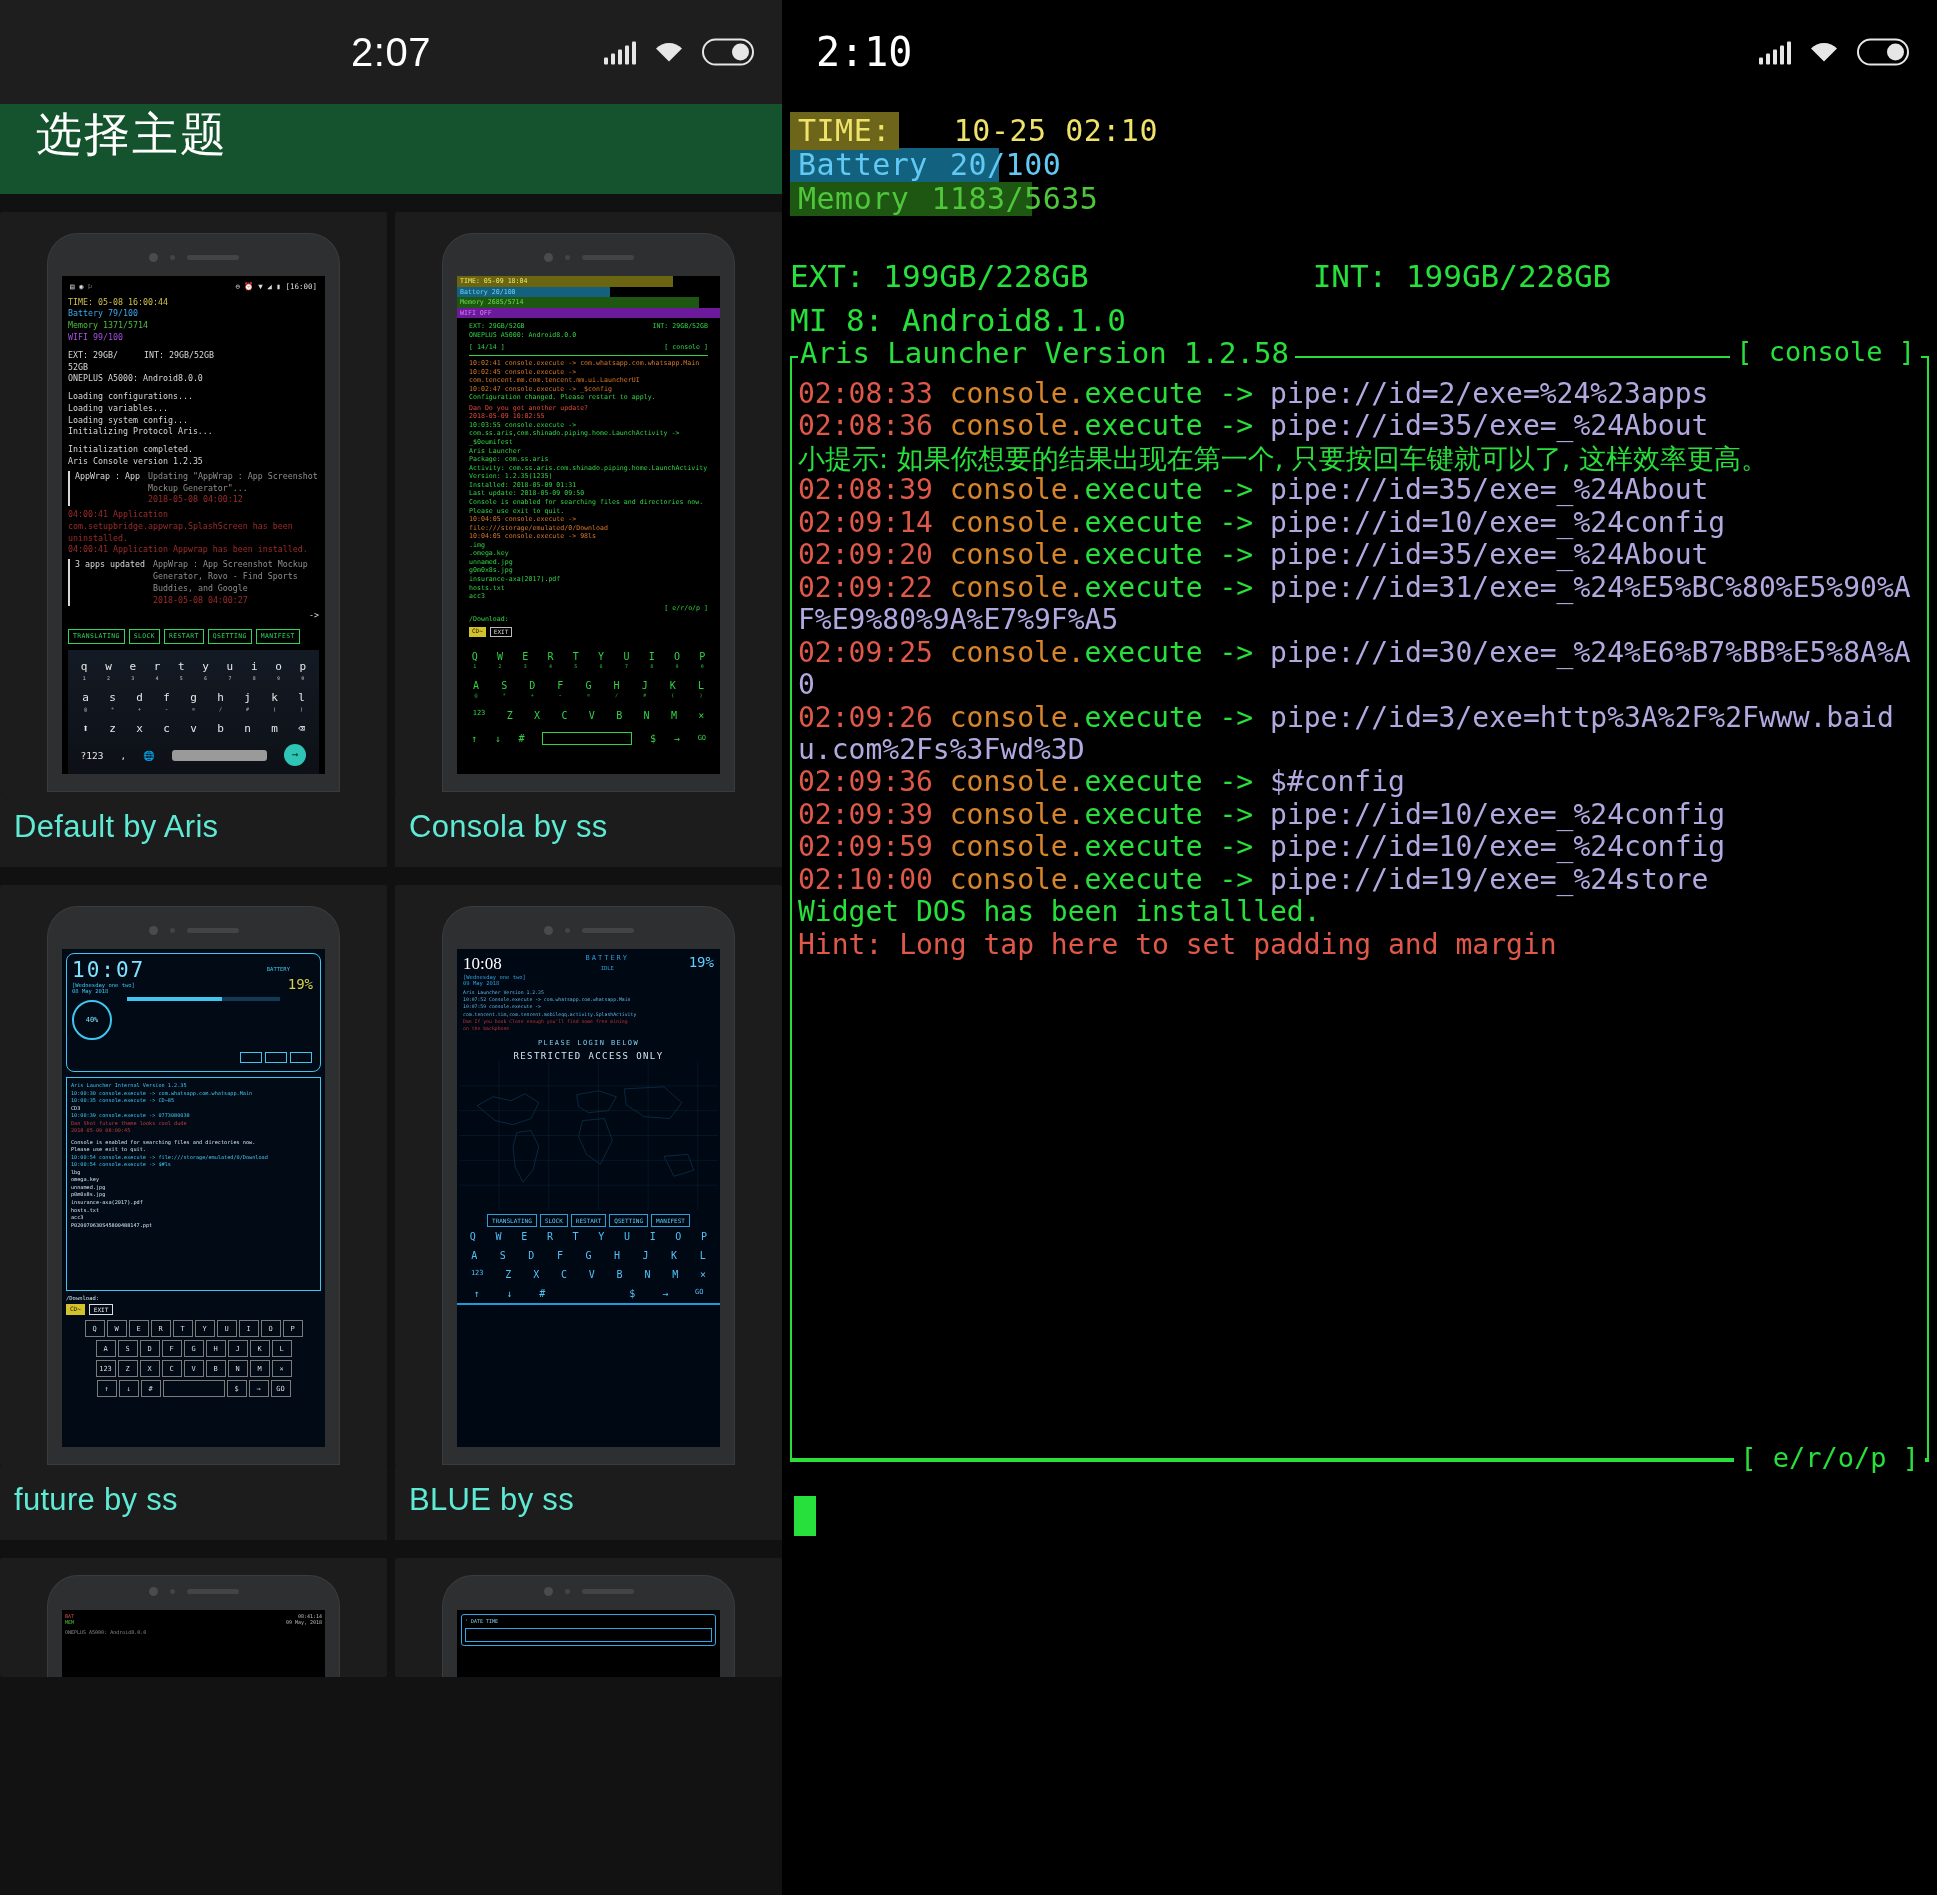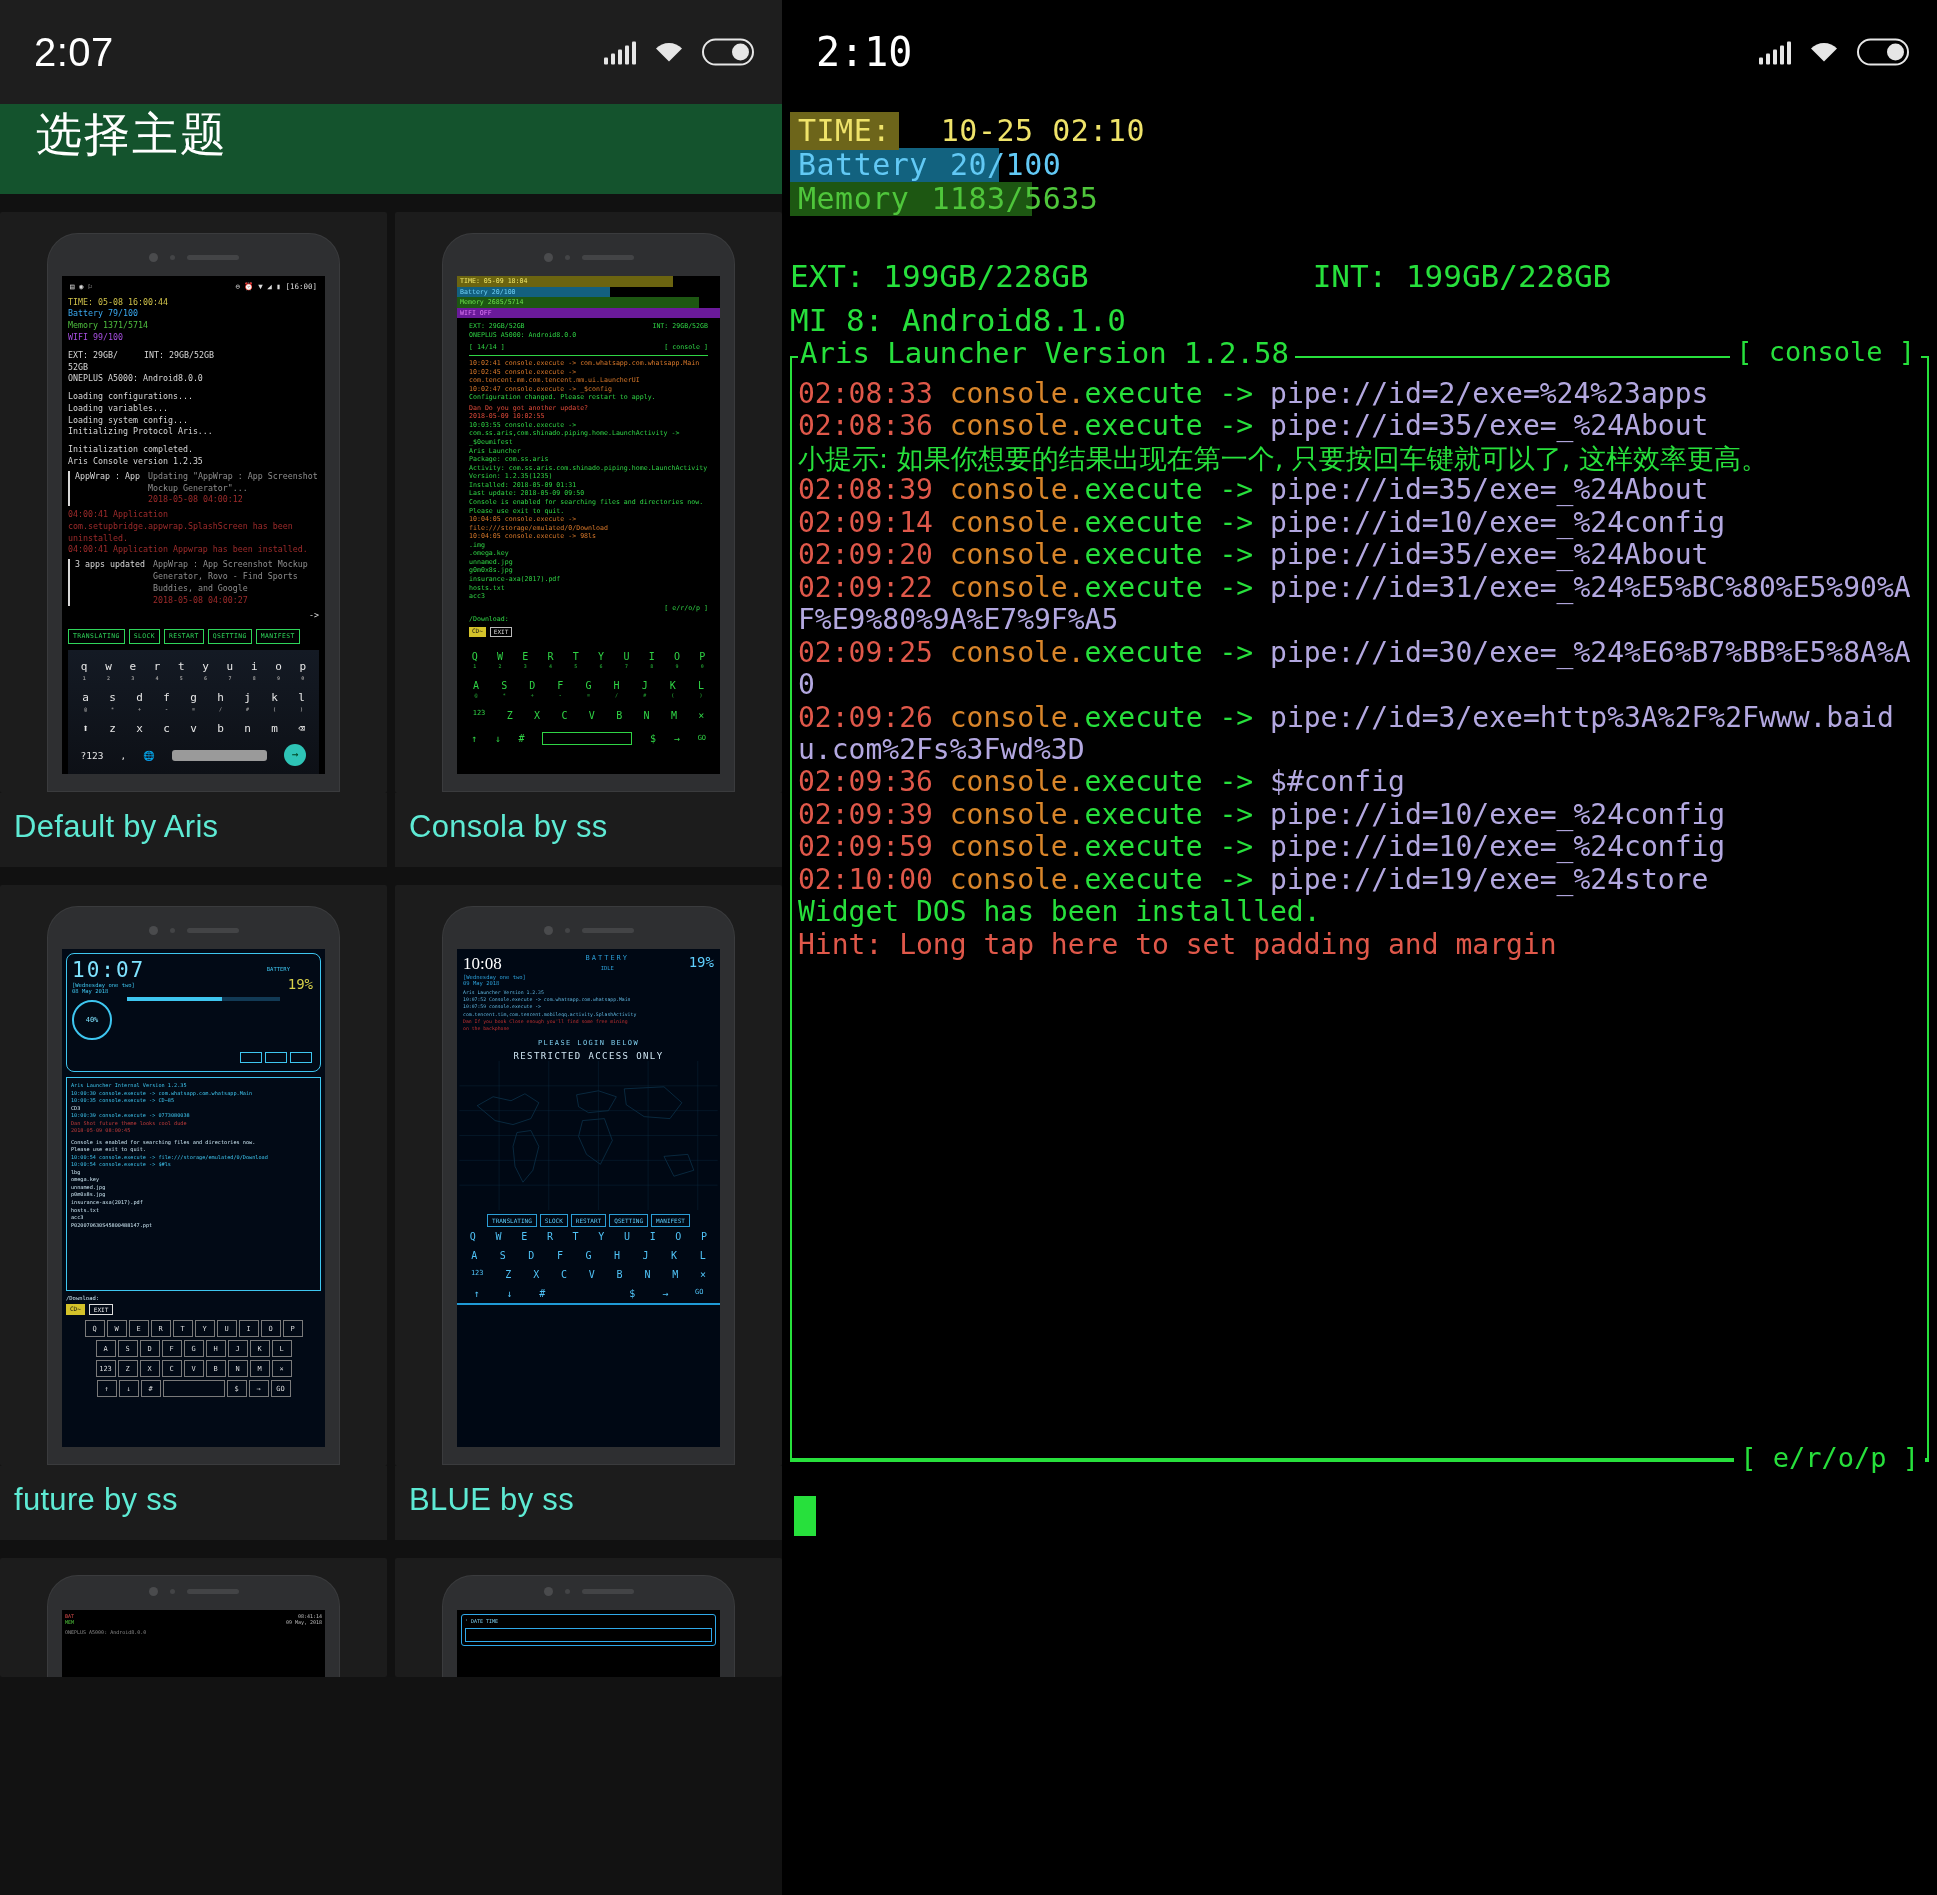--- a/index.html
+++ b/index.html
@@ -17,20 +17,21 @@
     background: #121212;
     position: relative;
     overflow: hidden;
   }
   .lstatus {
     height: 104px;
     background: #1e1e1e;
     display: flex; align-items: center;
     padding: 0 34px;
     position: relative;
+    justify-content: center;
   }
   .lstatus .clock {
     color: #fff; font-size: 40px; letter-spacing: 0.5px;
   }
   .sysicons {
     position: absolute; right: 28px; top: 50%;
     transform: translateY(-50%);
     display: flex; align-items: center; gap: 18px;
   }
   .sig { display: flex; align-items: flex-end; gap: 2.5px; height: 24px; }
@@ -195,21 +196,21 @@
   .rstatus .clock { color:#fff; font-size:40px; }
   .rows { padding: 10px 8px 0 8px; }
   .row {
     display:flex; align-items:center;
     font-size: 30px; line-height: 1.0; letter-spacing: 0.5px;
     height: 34px;
   }
   .row .key { padding: 4px 8px; }
   .row .val { padding: 4px 8px; }
   .r-time .key { background:#6d651a; color:#efe36a; }
-  .r-time .val { color:#efe36a; margin-left: 34px; }
+  .r-time .val { color:#efe36a; margin-left: 47px; }
   .r-batt { background: linear-gradient(to right,#12627f 0,#12627f 209px,transparent 209px); }
   .r-batt .key { color:#62c9f5; }
   .r-batt .val { color:#62c9f5; margin-left: 6px; }
   .r-mem  { background: linear-gradient(to right,#1d5712 0,#1d5712 242px,transparent 242px); }
   .r-mem  .key { color:#4fc63b; }
   .r-mem  .val { color:#4fc63b; margin-left: 6px; }
   .r-wifi { background:#6a1a9a; }
   .r-wifi .key { color:#d868f5; }
   .r-wifi .val { color:#d868f5; margin-left: 30px; }
 

